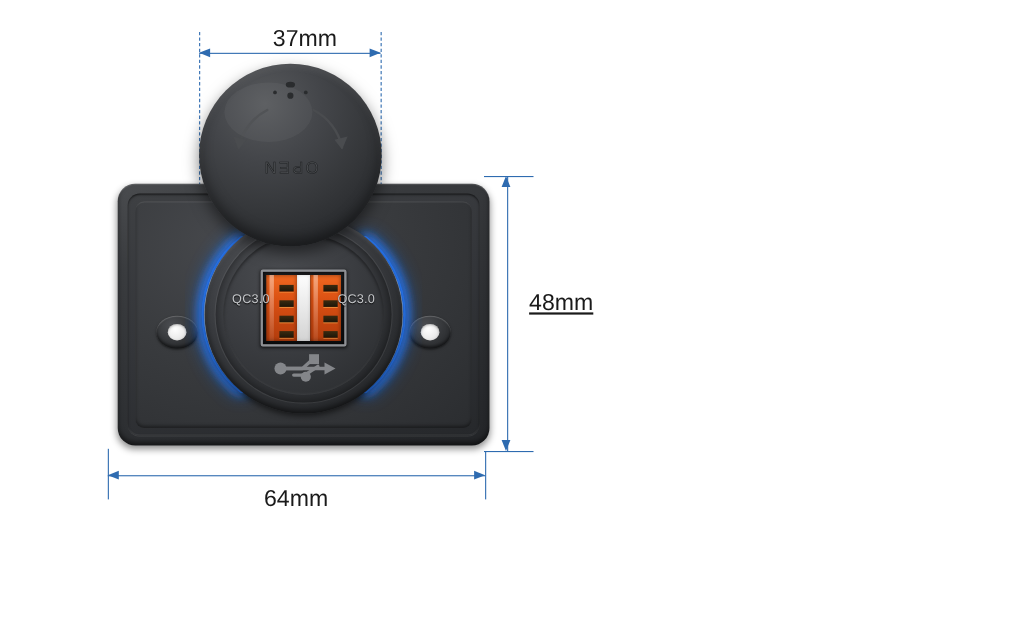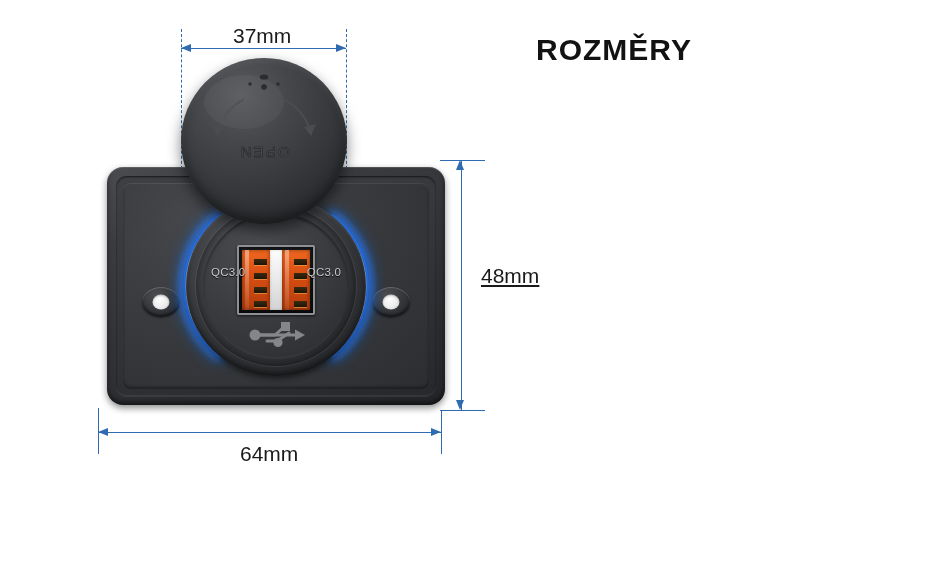--- a/index.html
+++ b/index.html
@@ -211,31 +211,30 @@
       inset 0 3px 6px rgba(255,255,255,.10);
   }
   .cap-svg{position:absolute;left:0;top:0;width:166px;height:166px;}
   .cap-dots{position:absolute;left:0;top:0;width:166px;height:166px;}
 </style>
 </head>
 <body>
 
 <div id="stage">
 
-  <div class="title">ROZMĚRY</div>
 
   <div>
 
     <div class="ext-dash-v" style="left:181px; top:29px; height:145px;"></div>
     <div class="ext-dash-v" style="left:346px; top:29px; height:145px;"></div>
 
     <div class="dim-line-h" style="left:181px; top:48px; width:165px;"></div>
     <div class="arrow arr-left" style="left:181px; top:44px;"></div>
     <div class="arrow arr-right" style="left:336px; top:44px;"></div>
-    <div class="dim-label" style="left:233px; top:24px;">37mm</div>
+    <div class="dim-label" style="left:248px; top:24px;">37mm</div>
   </div>
 
   <div>
     <div class="tick-h" style="left:440px; top:160px; width:45px;"></div>
     <div class="tick-h" style="left:440px; top:410px; width:45px;"></div>
     <div class="dim-line-v" style="left:461px; top:160px; height:250px;"></div>
     <div class="arrow arr-up" style="left:456px; top:160px;"></div>
     <div class="arrow arr-down" style="left:456px; top:400px;"></div>
     <div class="dim-label" style="left:481px; top:264px;text-decoration:underline;">48mm</div>
   </div>

